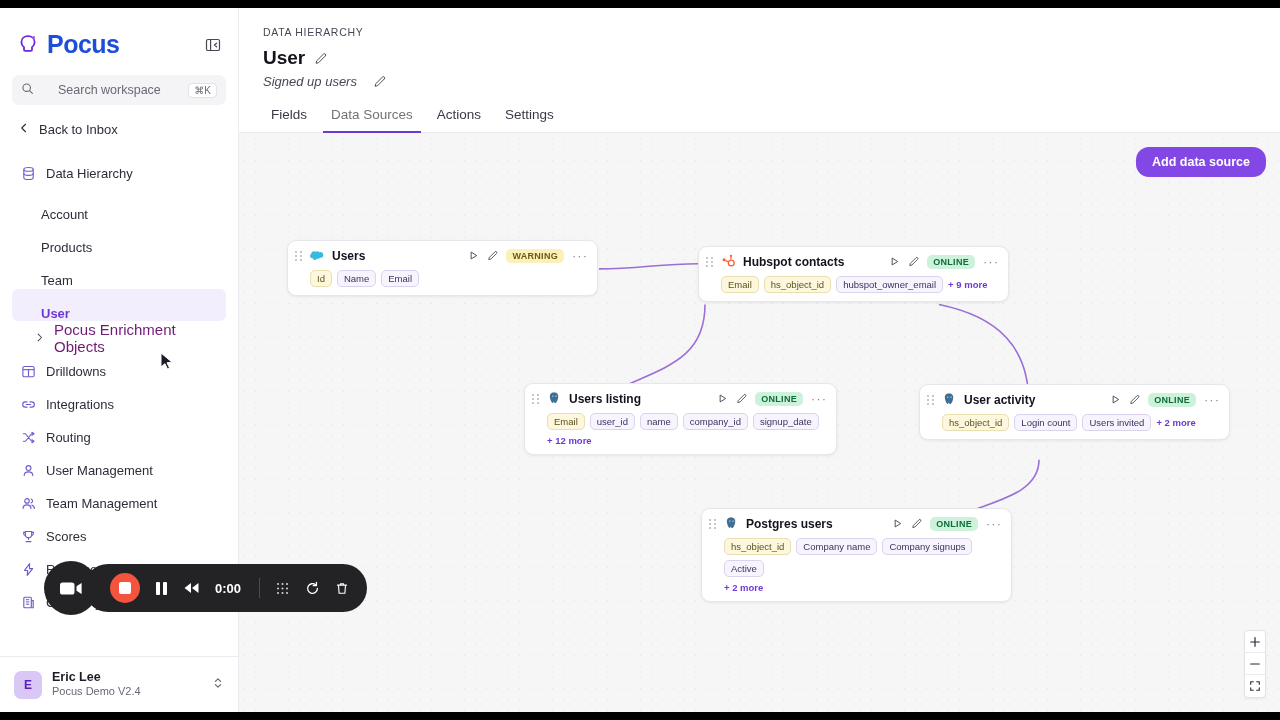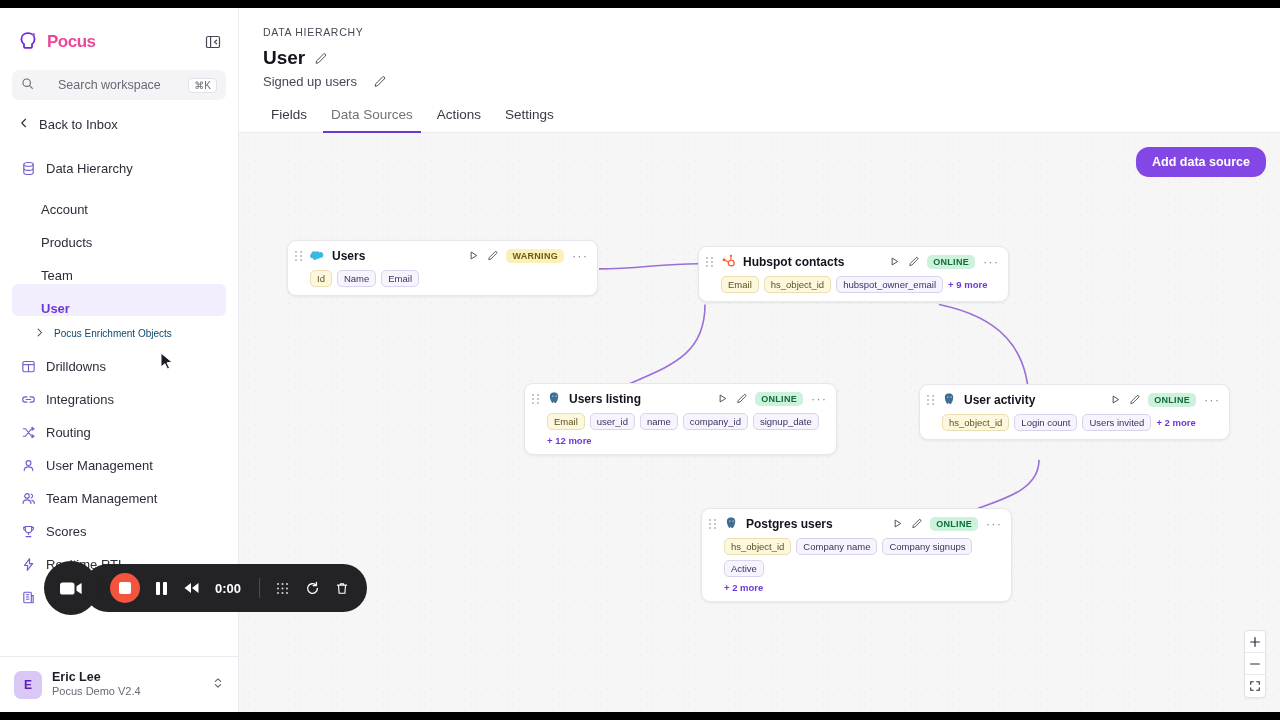--- a/index.html
+++ b/index.html
@@ -6,54 +6,54 @@
   html,body { width:1280px; height:720px; overflow:hidden; background:#000; }
   body { font-family:"Liberation Sans", sans-serif; -webkit-font-smoothing:antialiased; }
 
   #app { position:absolute; left:0; top:8px; width:1280px; height:704px; background:#fff; display:flex; overflow:hidden; }
 
   
   .sidebar { width:239px; height:704px; background:#fff; border-right:1px solid #eceaf0; display:flex; flex-direction:column; position:relative; }
   .sb-top { padding:22px 16px 0 16px; display:flex; align-items:center; justify-content:space-between; }
   .brand { display:flex; align-items:center; gap:7px; }
   .brand-mark { width:24px; height:24px; position:relative; }
-  .brand-name { font-size:17px; font-weight:700; color:#ec4899; letter-spacing:-0.5px; }
+  .brand-name { font-size:25px; font-weight:700; color:#1d4ed8; letter-spacing:-0.5px; }
   .collapse-btn { width:18px; height:18px; display:flex; align-items:center; justify-content:center; cursor:pointer; }
 
   .search-wrap { margin:16px 12px 0 12px; height:30px; background:#f4f3f6; border-radius:7px; display:flex; align-items:center; padding:0 9px; gap:24px; cursor:text; }
   .search-ph { flex:1; font-size:12.5px; color:#6b6876; }
   .kbd { font-size:10px; color:#6b6876; background:#fff; border:1px solid #e2e0e8; border-radius:4px; padding:1px 5px; }
 
   .back-row { margin:10px 12px 0 12px; height:28px; display:flex; align-items:center; gap:9px; padding:0 6px; cursor:pointer; border-radius:6px; }
   .back-row span.lbl { font-size:13px; color:#2f2c3a; }
 
   .nav { margin-top:14px; flex:1; overflow:hidden; padding:0 12px; }
   .nav-item { height:32px; display:flex; align-items:center; gap:10px; padding:0 8px; border-radius:6px; cursor:pointer; margin-bottom:1px; }
   .nav-item .lbl { font-size:13px; color:#2f2c3a; white-space:nowrap; }
   .nav-ico { width:16px; height:16px; flex:0 0 16px; display:flex; align-items:center; justify-content:center; color:#6d5bd0; }
   .nav-sub { height:32px; display:flex; align-items:flex-end; padding:0 8px 0 29px; border-radius:6px; cursor:pointer; margin-bottom:1px; }
   .nav-sub .lbl { font-size:13px; color:#2f2c3a; }
   .nav-sub.active { background:#f3eefd; }
   .nav-sub.active .lbl { color:#6d39d6; font-weight:600; }
   .nav-exp { height:32px; display:flex; align-items:center; gap:9px; padding:0 8px 0 22px; cursor:pointer; border-radius:6px; margin-bottom:1px; }
-  .nav-exp .lbl { font-size:10px; color:#0c4a6e; }
+  .nav-exp .lbl { font-size:15px; color:#701a75; }
 
   .sb-footer { border-top:1px solid #eceaf0; height:56px; display:flex; align-items:center; gap:10px; padding:0 14px; cursor:pointer; }
   .avatar { width:28px; height:28px; border-radius:7px; background:#d9c8f5; color:#5b21b6; font-size:12px; font-weight:700; display:flex; align-items:center; justify-content:center; }
   .who { flex:1; line-height:1.25; }
   .who .n { font-size:12.5px; color:#1d1b26; font-weight:600; }
   .who .w { font-size:11px; color:#6b6876; }
 
   
   .main { flex:1; display:flex; flex-direction:column; background:#fff; position:relative; }
   .page-head { padding:18px 24px 0 24px; }
   .crumb { font-size:10.5px; letter-spacing:0.7px; color:#4a4755; font-weight:500; }
   .title-row { display:flex; align-items:center; gap:9px; margin-top:9px; }
   .title { font-size:19px; font-weight:700; color:#14121c; }
-  .subtitle-row { display:flex; align-items:center; gap:16px; margin-top:5px; }
+  .subtitle-row { display:flex; align-items:center; gap:16px; margin-top:5px;font-style:italic; }
   .subtitle { font-size:13px; color:#4a4755; }
   .pen { cursor:pointer; display:flex; }
 
   .tabs { display:flex; gap:8px; margin-top:12px; padding:0 24px; border-bottom:1px solid #eceaf0; }
   .tab { font-size:13.5px; color:#3b3847; padding:6px 8px 9px 8px; cursor:pointer; border-bottom:2px solid transparent; margin-bottom:-1px; }
   .tab.active { color:#737373; font-weight:400; border-bottom-color:#6d39d6; }
 
   .canvas { flex:1; position:relative; background:#f6f6f7;
             background-image: radial-gradient(#e3e2e6 0.9px, transparent 0.9px);
             background-size: 11px 11px; overflow:hidden; }

